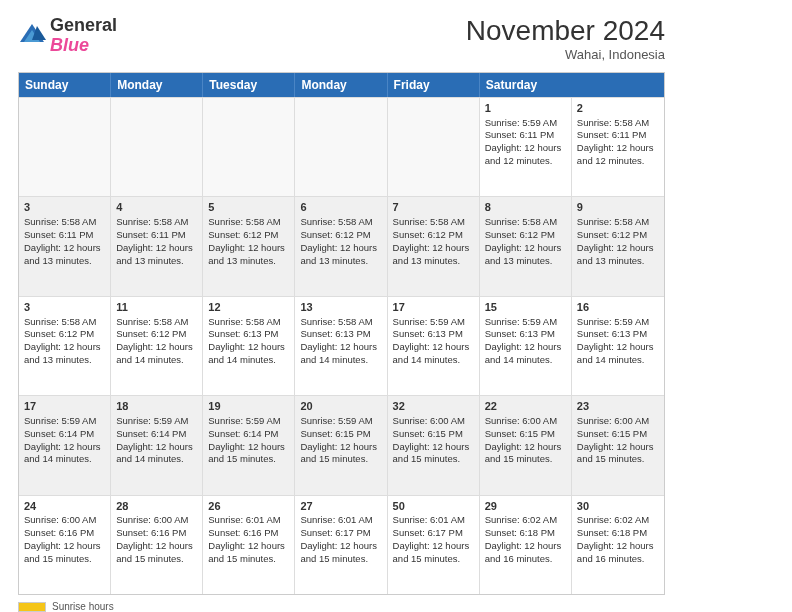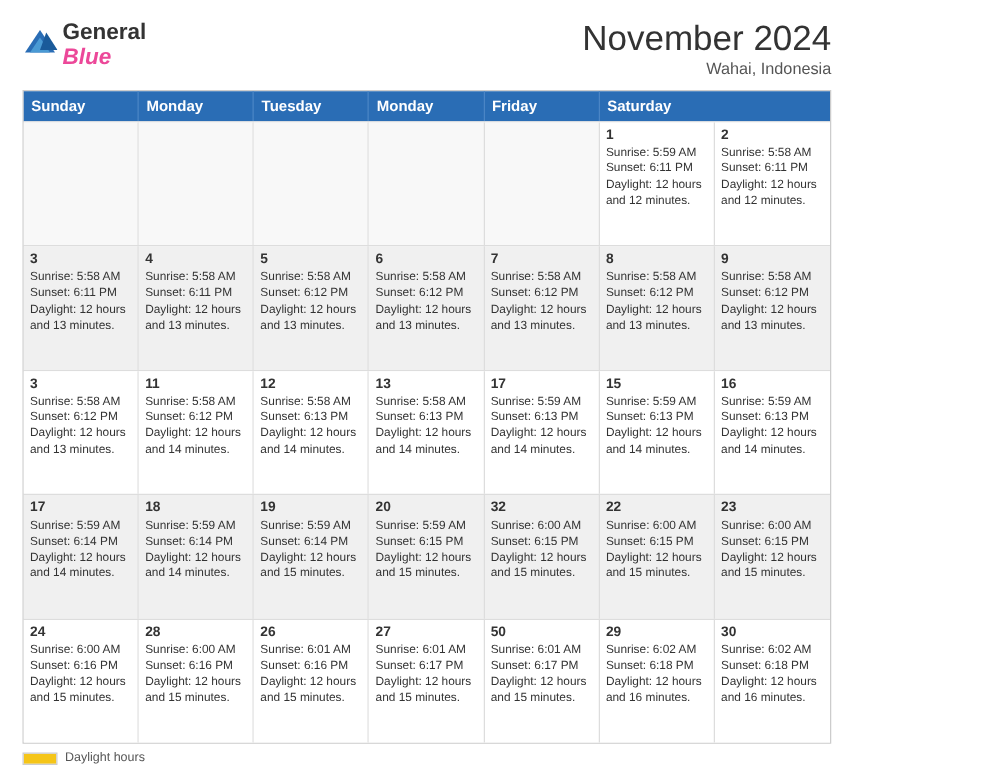--- a/index.html
+++ b/index.html
@@ -195,15 +195,15 @@
           <div class="cal-cell"><span class="day-num">27</span><span>Sunrise: 6:01 AM</span><br><span>Sunset: 6:17 PM</span><br><span>Daylight: 12 hours and 15 minutes.</span></div>
           <div class="cal-cell"><span class="day-num">50</span><span>Sunrise: 6:01 AM</span><br><span>Sunset: 6:17 PM</span><br><span>Daylight: 12 hours and 15 minutes.</span></div>
           <div class="cal-cell"><span class="day-num">29</span><span>Sunrise: 6:02 AM</span><br><span>Sunset: 6:18 PM</span><br><span>Daylight: 12 hours and 16 minutes.</span></div>
           <div class="cal-cell"><span class="day-num">30</span><span>Sunrise: 6:02 AM</span><br><span>Sunset: 6:18 PM</span><br><span>Daylight: 12 hours and 16 minutes.</span></div>
         </div>
       </div>
   </div>
 
   <div class="footer-note">
     <span class="daylight-bar"></span>
-    <span>Daylight hours</span>
+    <span>Sunrise hours</span>
   </div>
 </div>
 
 </body></html>

